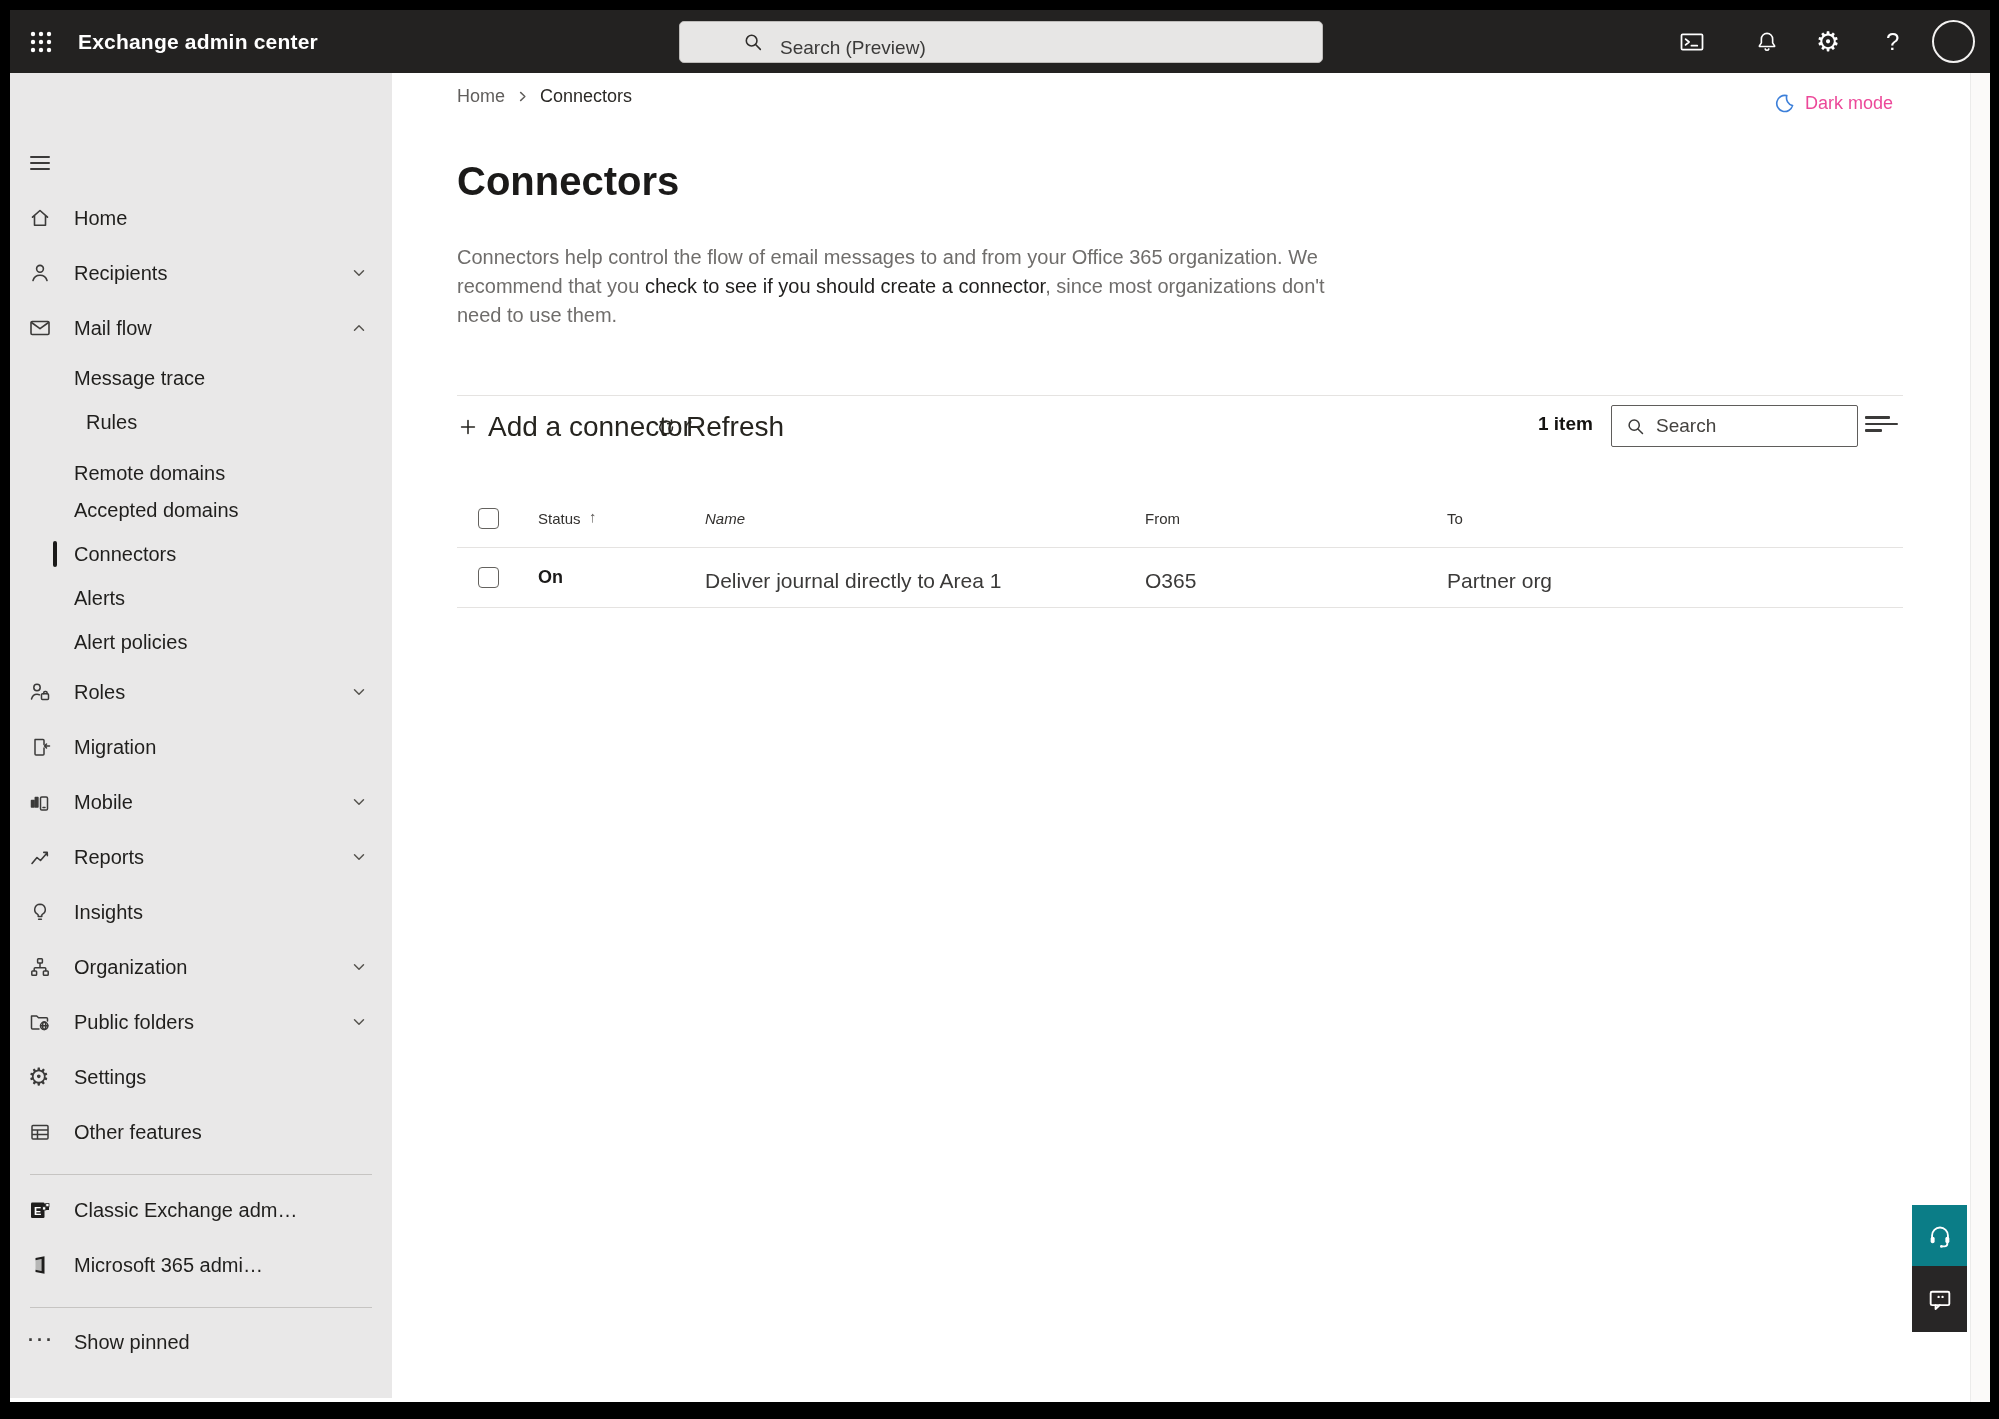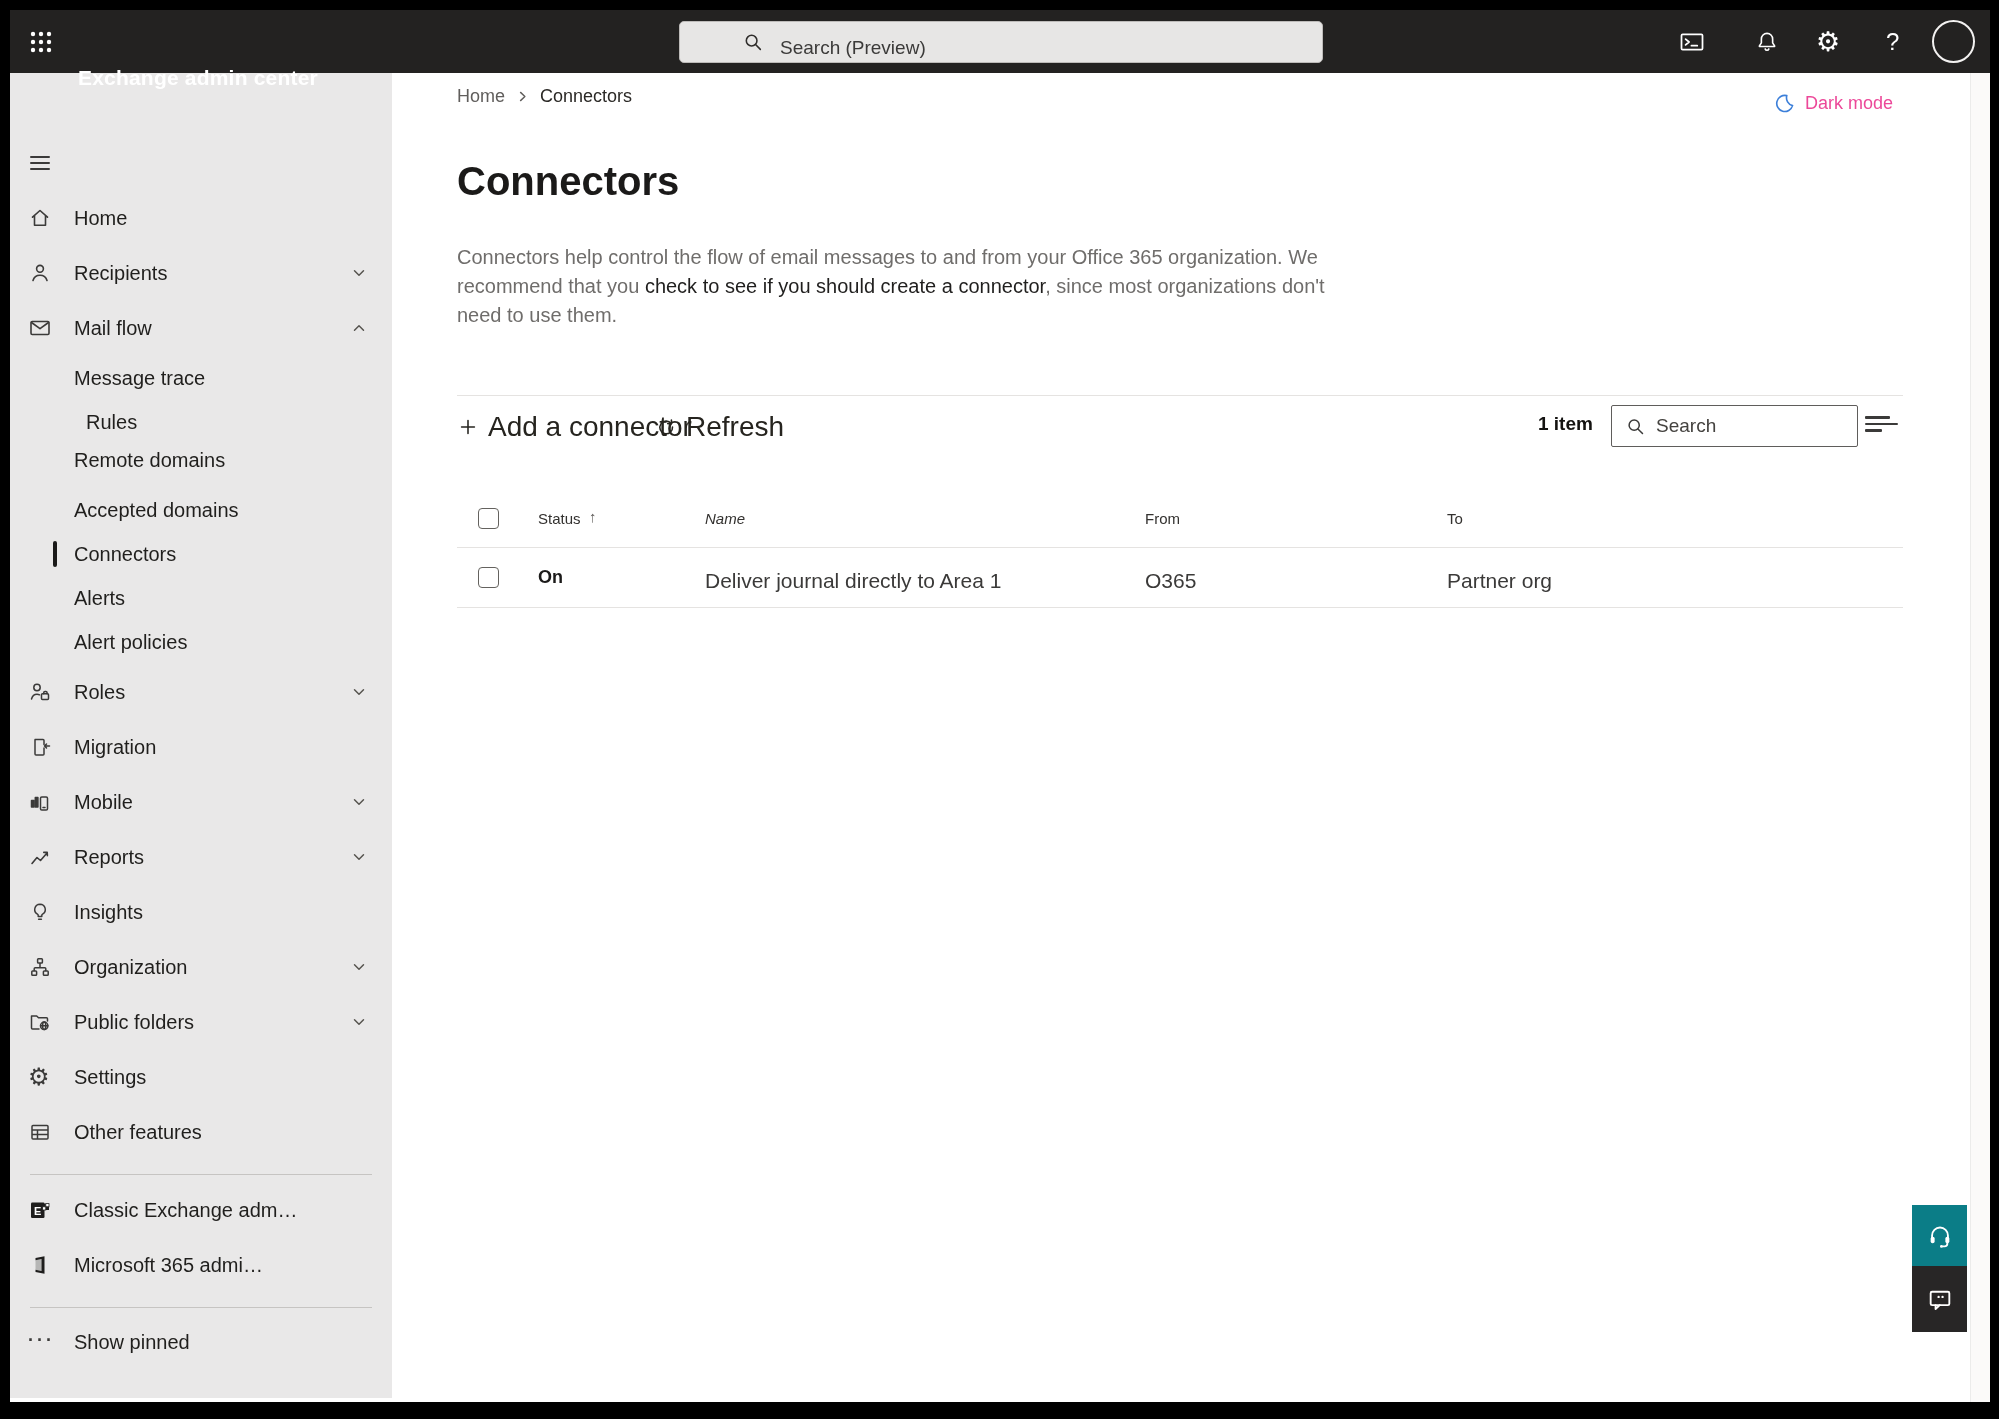--- a/index.html
+++ b/index.html
@@ -3,21 +3,21 @@
 <meta charset="utf-8">
 <style>
   html,body{margin:0;padding:0;background:#000;width:1999px;height:1419px;
     font-family:"Liberation Sans","DejaVu Sans",sans-serif;}
   .frame{position:absolute;left:10px;top:10px;width:1980px;height:1392px;background:#fff;overflow:hidden;}
 
   
   .topbar{position:absolute;left:0;top:0;width:100%;height:63px;background:#232221;z-index:5;}
   .waffle{position:absolute;left:18px;top:19px;width:26px;height:26px;cursor:pointer;}
   .app-title{position:absolute;left:68px;top:0;height:63px;line-height:63px;color:#fff;
-    font-size:21px;font-weight:600;letter-spacing:.2px;margin-top:36px;}
+    font-size:21px;font-weight:600;letter-spacing:.2px;}
   .tb-search{position:absolute;left:669px;top:11px;width:642px;height:40px;background:#e7e6e5;
     border:1px solid #bdbbb9;border-radius:5px;}
   .tb-search svg{position:absolute;left:62px;top:9px;}
   .tb-search input{position:absolute;left:0;top:0;width:100%;height:100%;border:none;outline:none;
     background:transparent;padding:12px 10px 0 100px;font-size:19px;color:#2f2d2b;
     font-family:"Liberation Sans",sans-serif;box-sizing:border-box;}
   .tb-search input::placeholder{color:#3b3a39;opacity:1;}
   .tb-ic{position:absolute;top:0;height:63px;display:flex;align-items:center;cursor:pointer;color:#fff;}
   .avatar{position:absolute;left:1922px;top:10px;width:43px;height:43px;border-radius:50%;
     border:2px solid #f3f2f1;box-sizing:border-box;cursor:pointer;}
@@ -153,21 +153,21 @@
           <path d="M5 7.5l5 5 5-5"></path>
         </svg>
     </div>
 
     <div class="nav-item" style="top:283px;">
       <span class="lbl">Message trace</span>
       </div>
     <div class="nav-item" style="top:327px;margin-left:12px;">
       <span class="lbl">Rules</span>
       </div>
-    <div class="nav-item" style="top:365px;">
+    <div class="nav-item" style="top:378px;">
       <span class="lbl">Remote domains</span>
       </div>
     <div class="nav-item" style="top:415px;">
       <span class="lbl">Accepted domains</span>
       </div>
 
     <div class="nav-item" style="top:459px;">
       <span class="sel-bar"></span>
       <span class="lbl">Connectors</span>
       </div>

